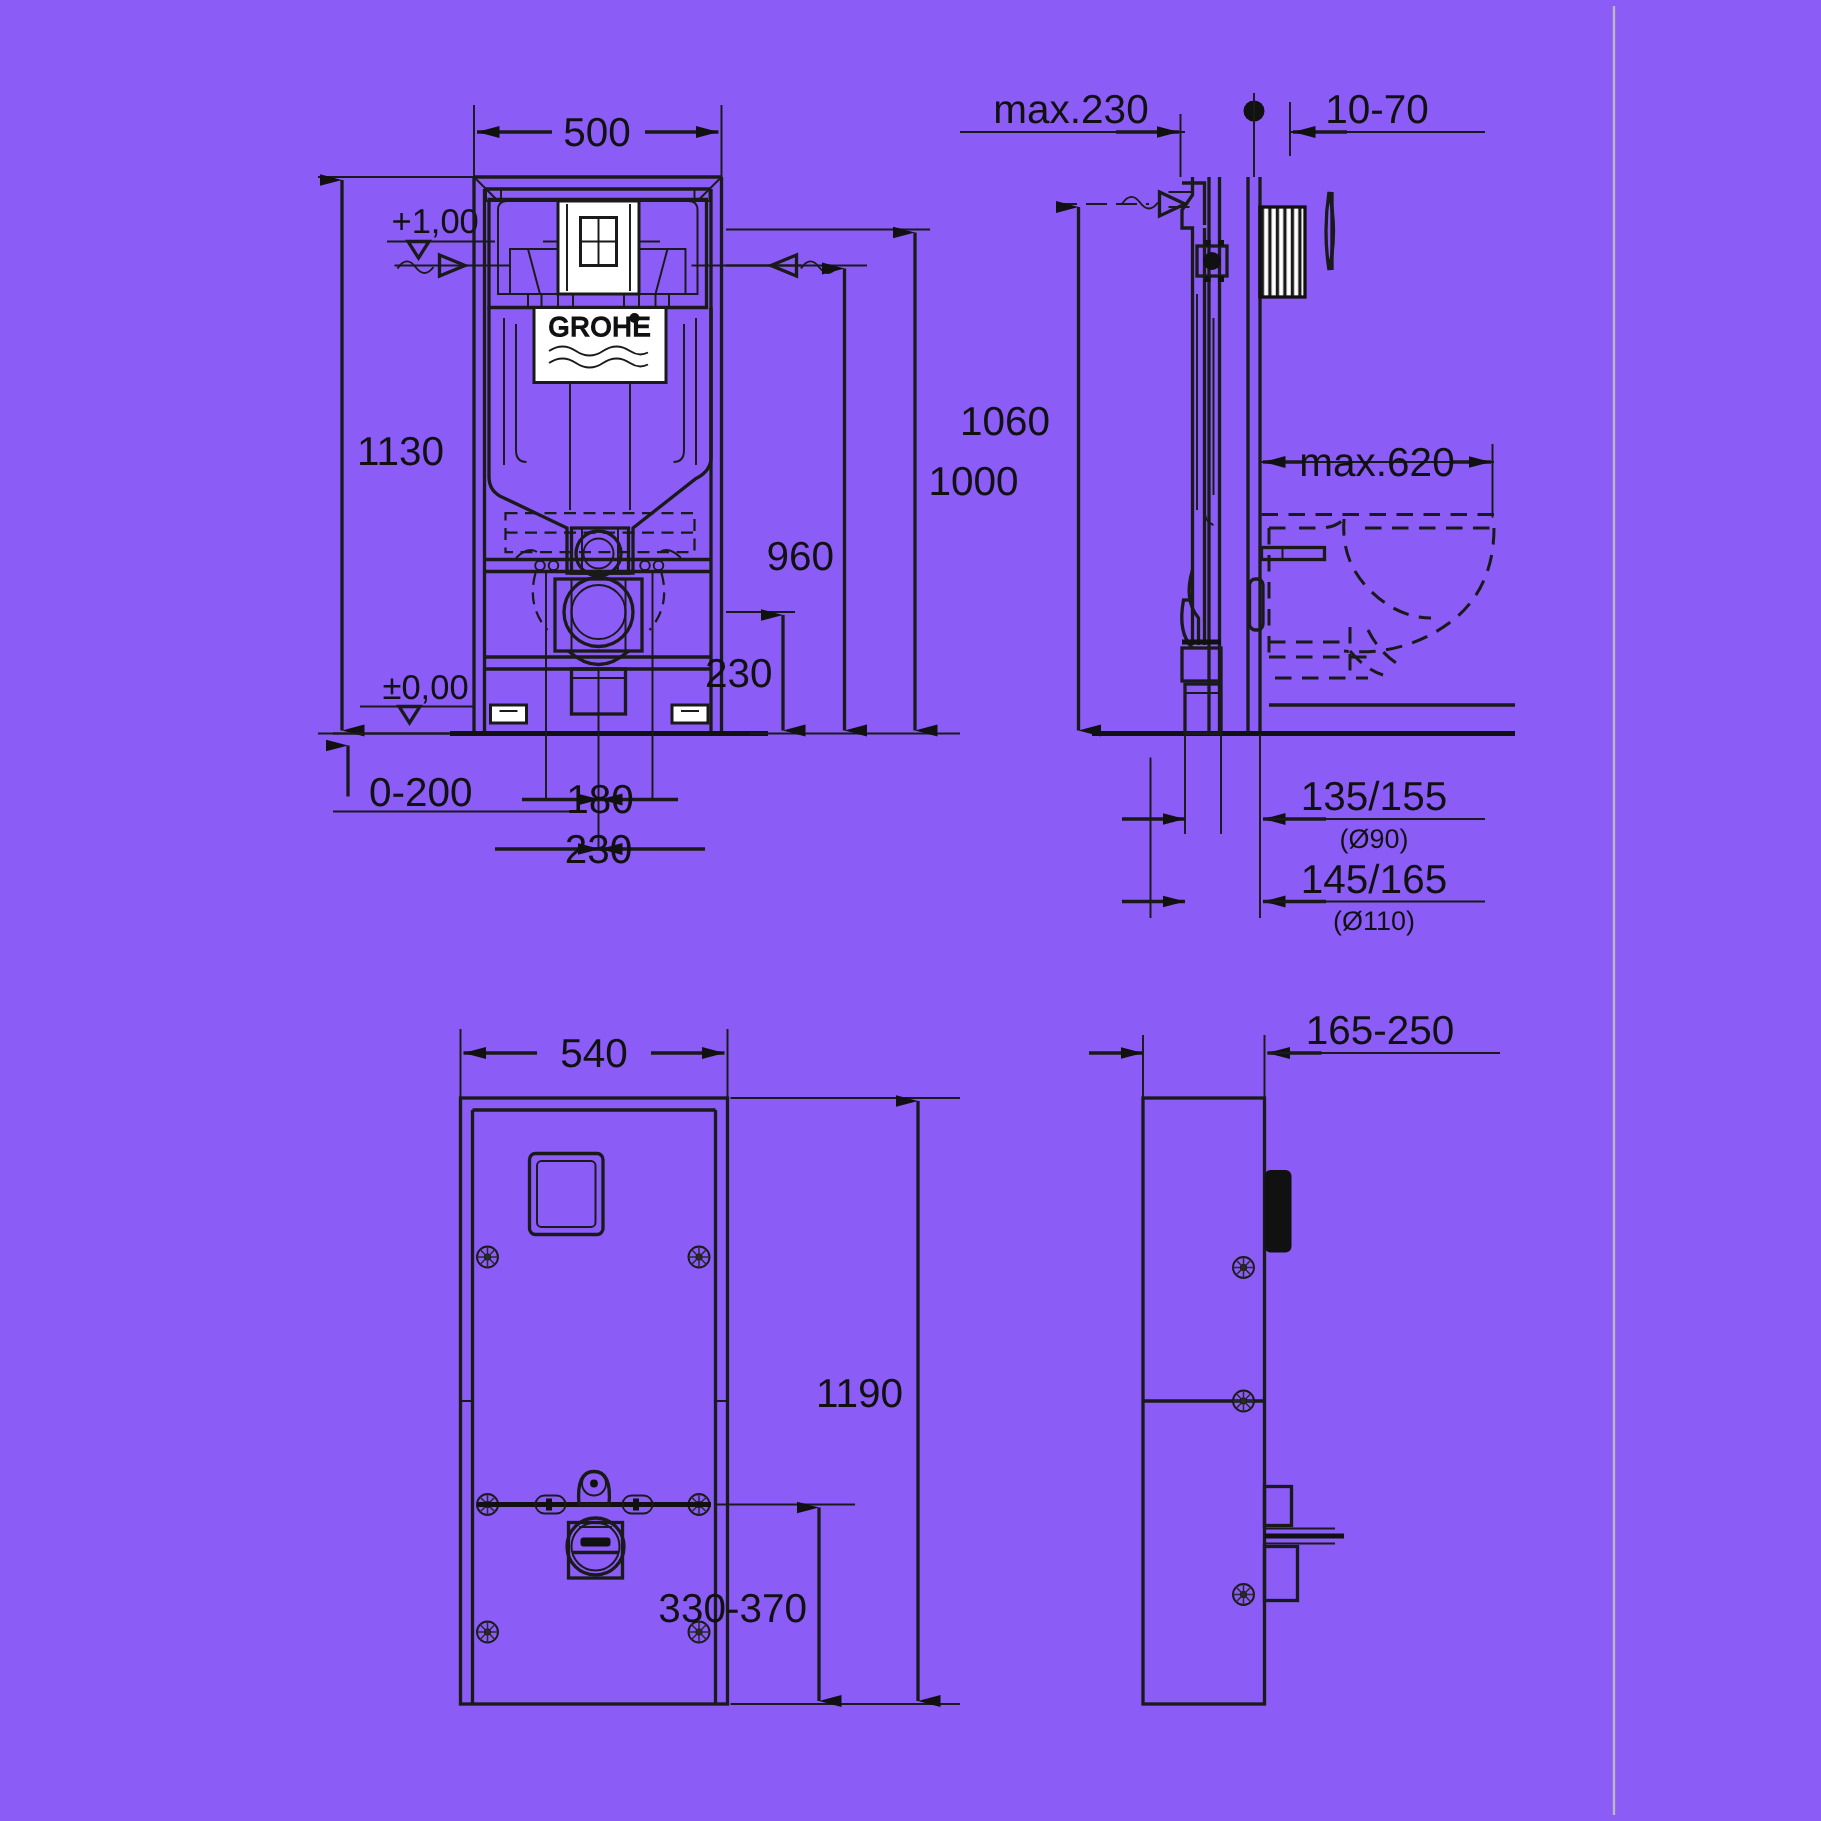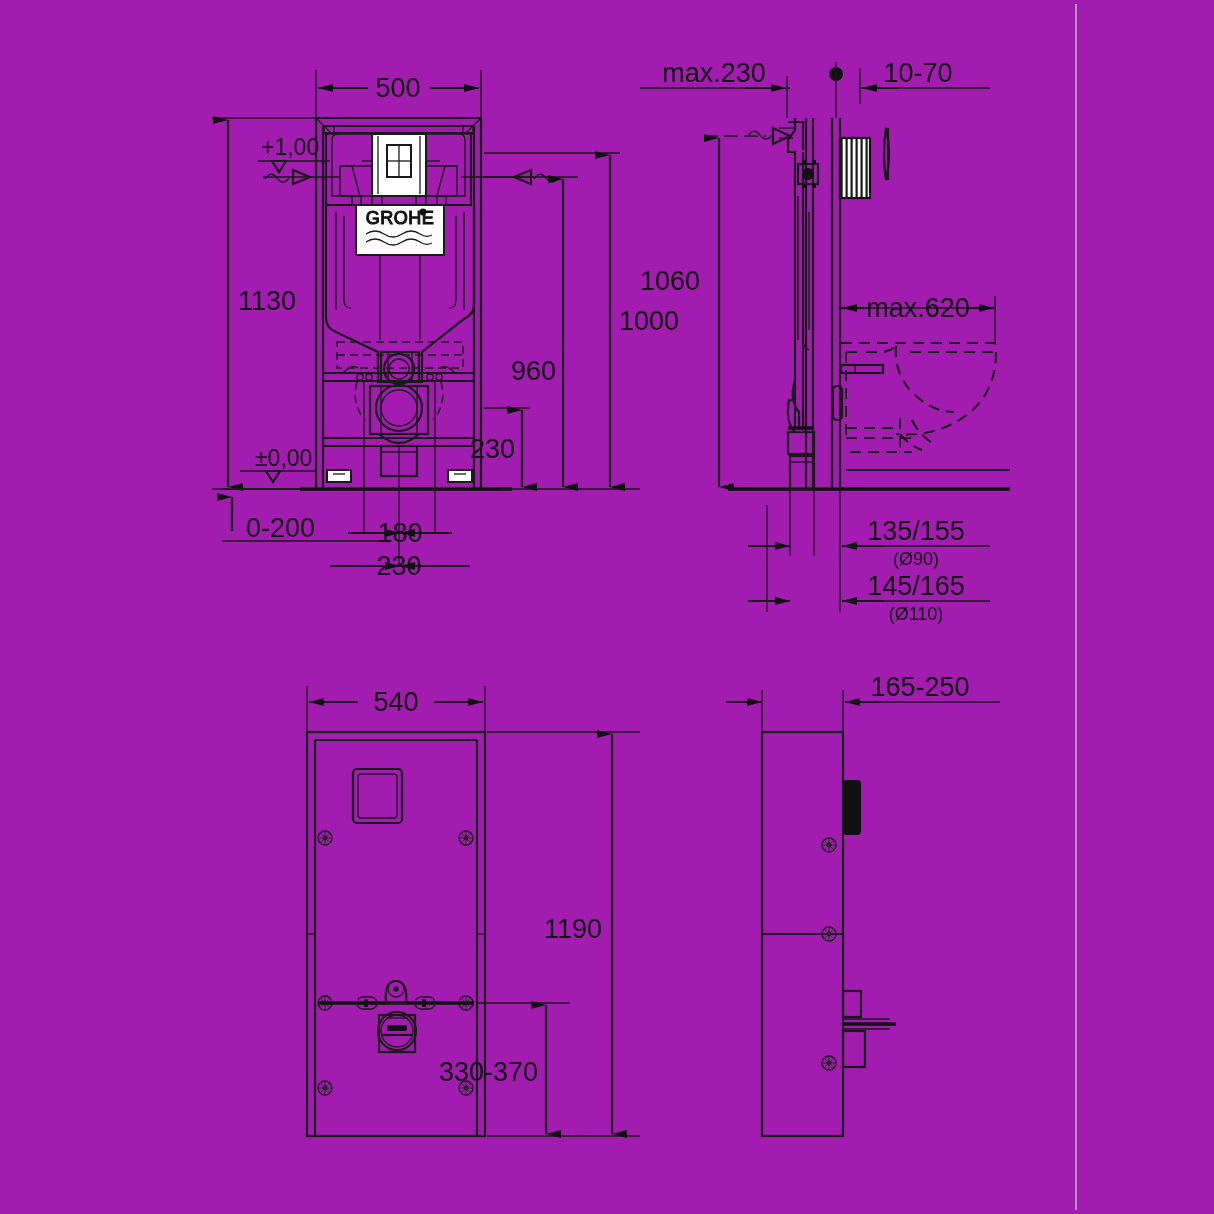--- a/index.html
+++ b/index.html
@@ -5,21 +5,21 @@
 <style>
   html, body {
     margin: 0;
     padding: 0;
     background: #ffffff;
   }
   #sheet {
     position: relative;
     width: 1214px;
     height: 1214px;
-    background: #a21caf;
+    background: #8b5cf6;
     overflow: hidden;
     font-family: "Liberation Sans", sans-serif;
   }
   #sheet svg {
     position: absolute;
     top: 0;
     left: 0;
     width: 1214px;
     height: 1214px;
   }

